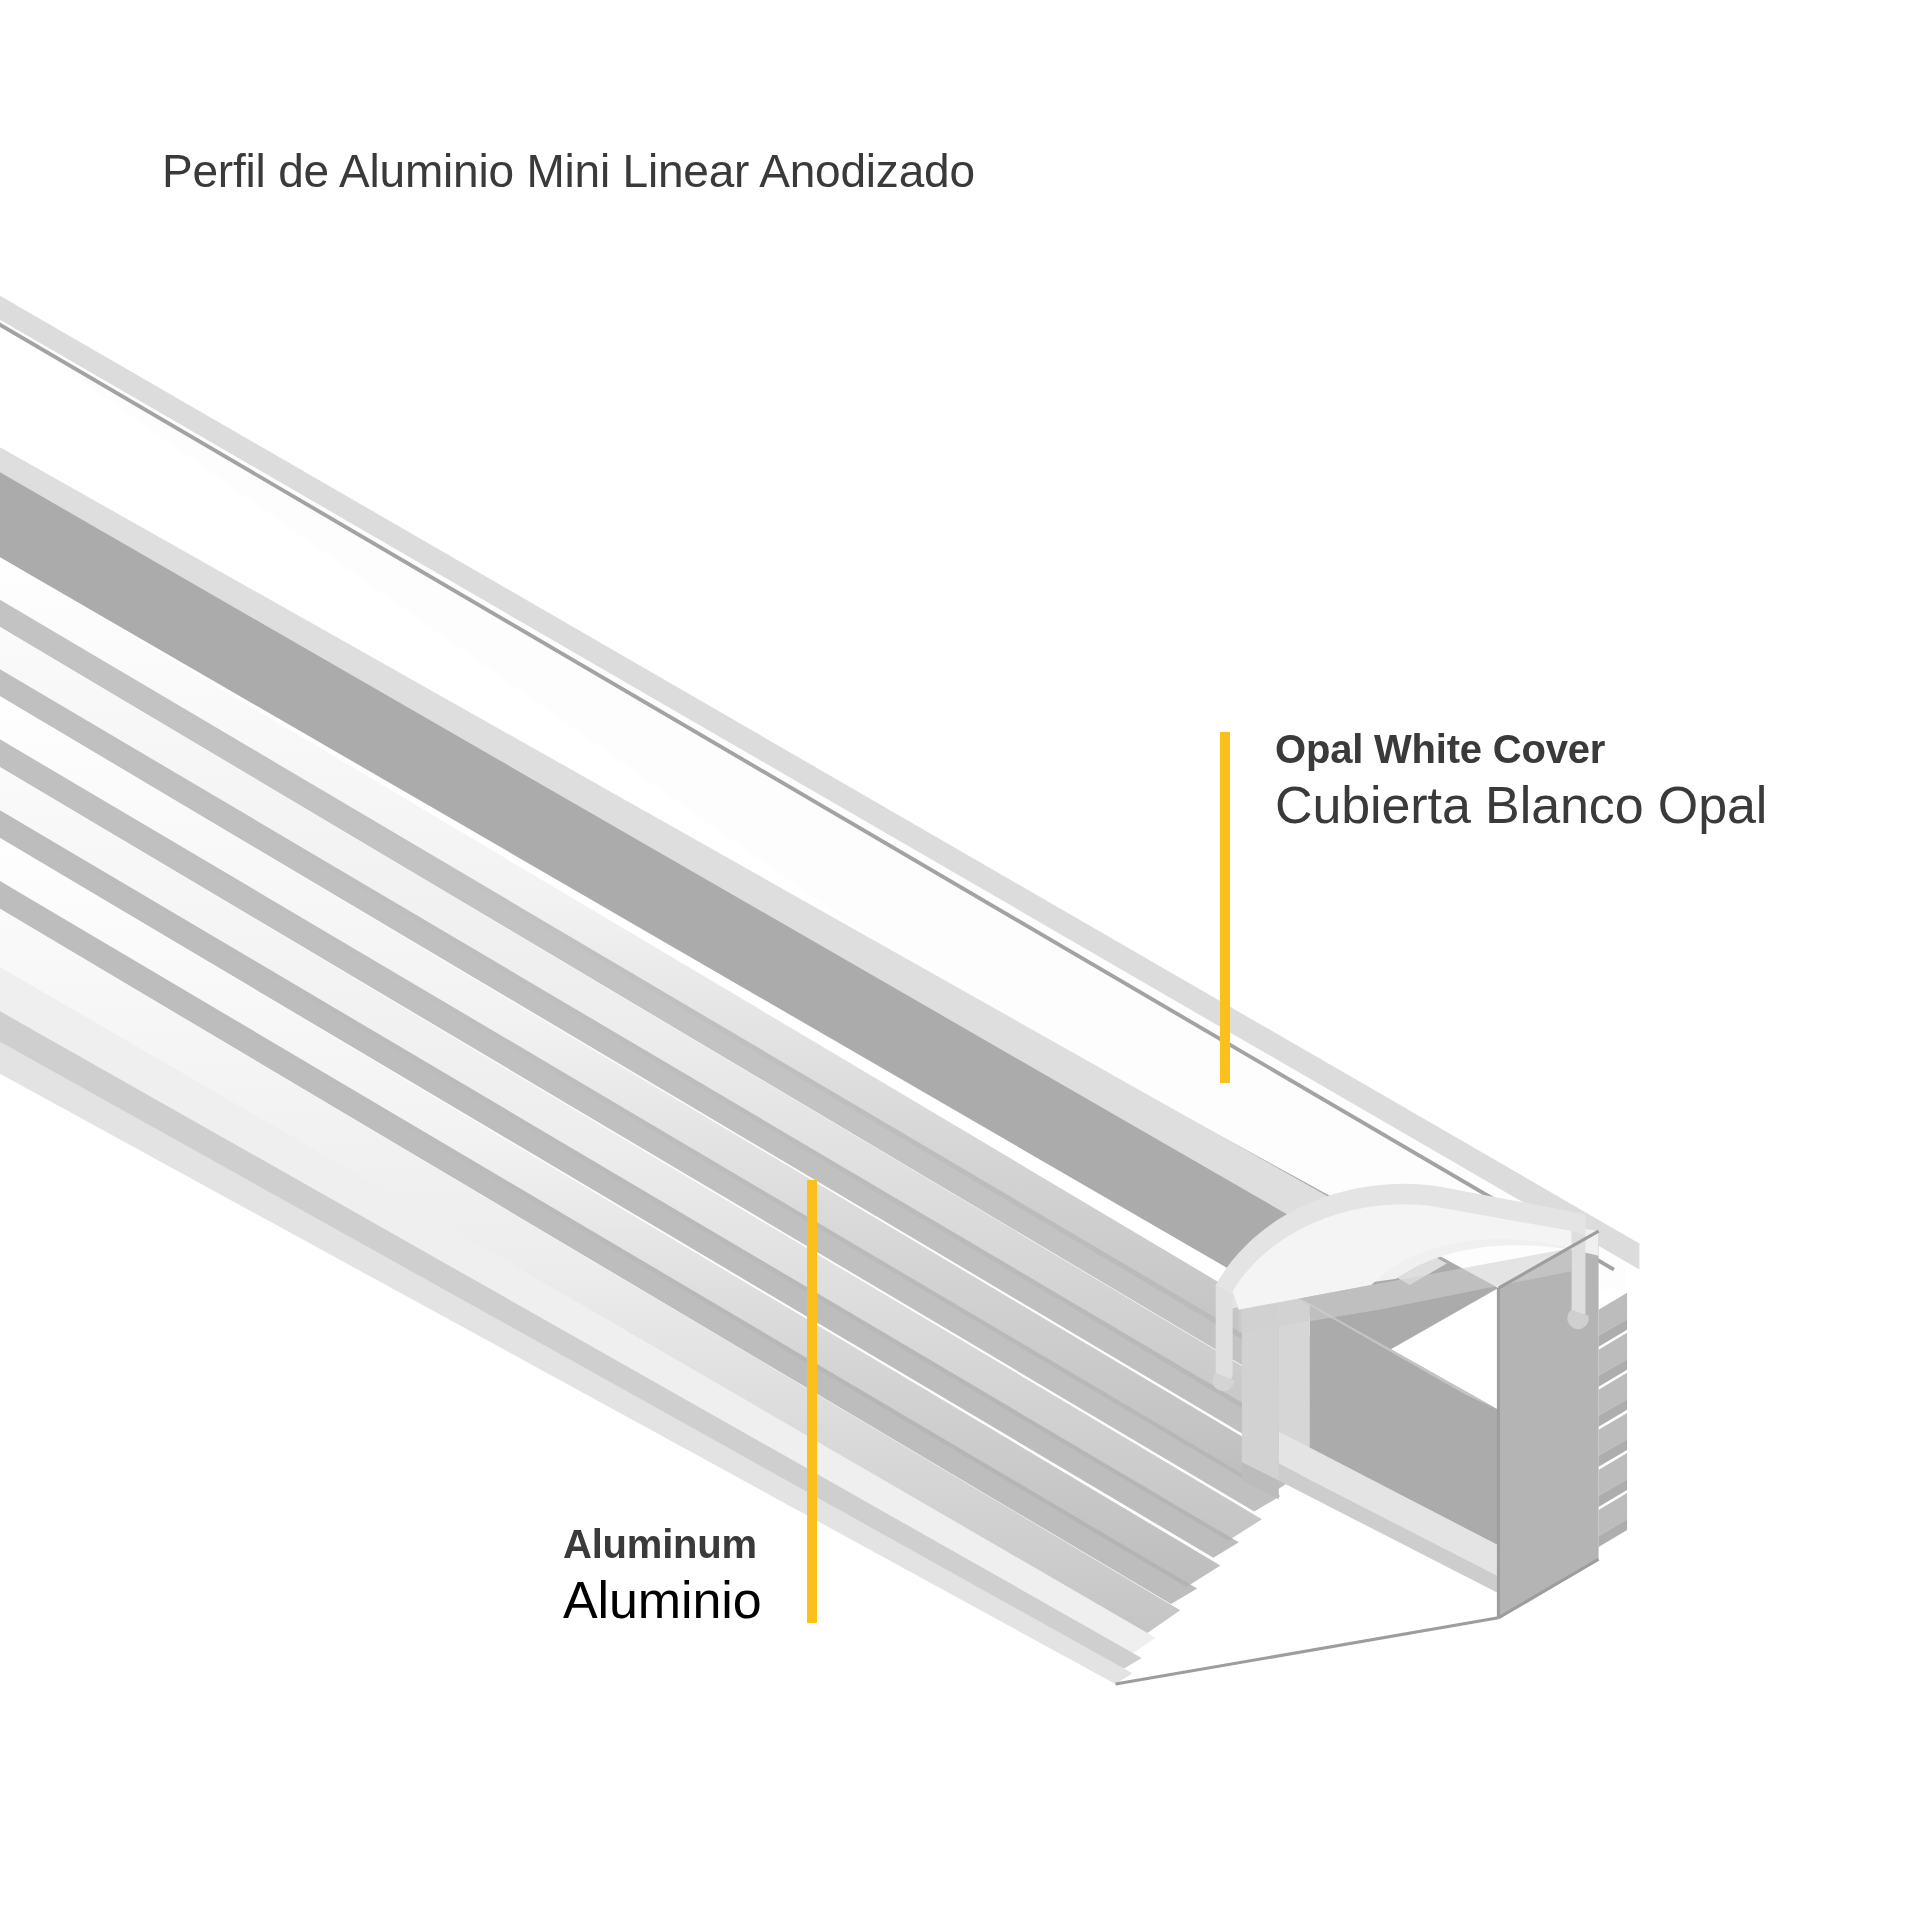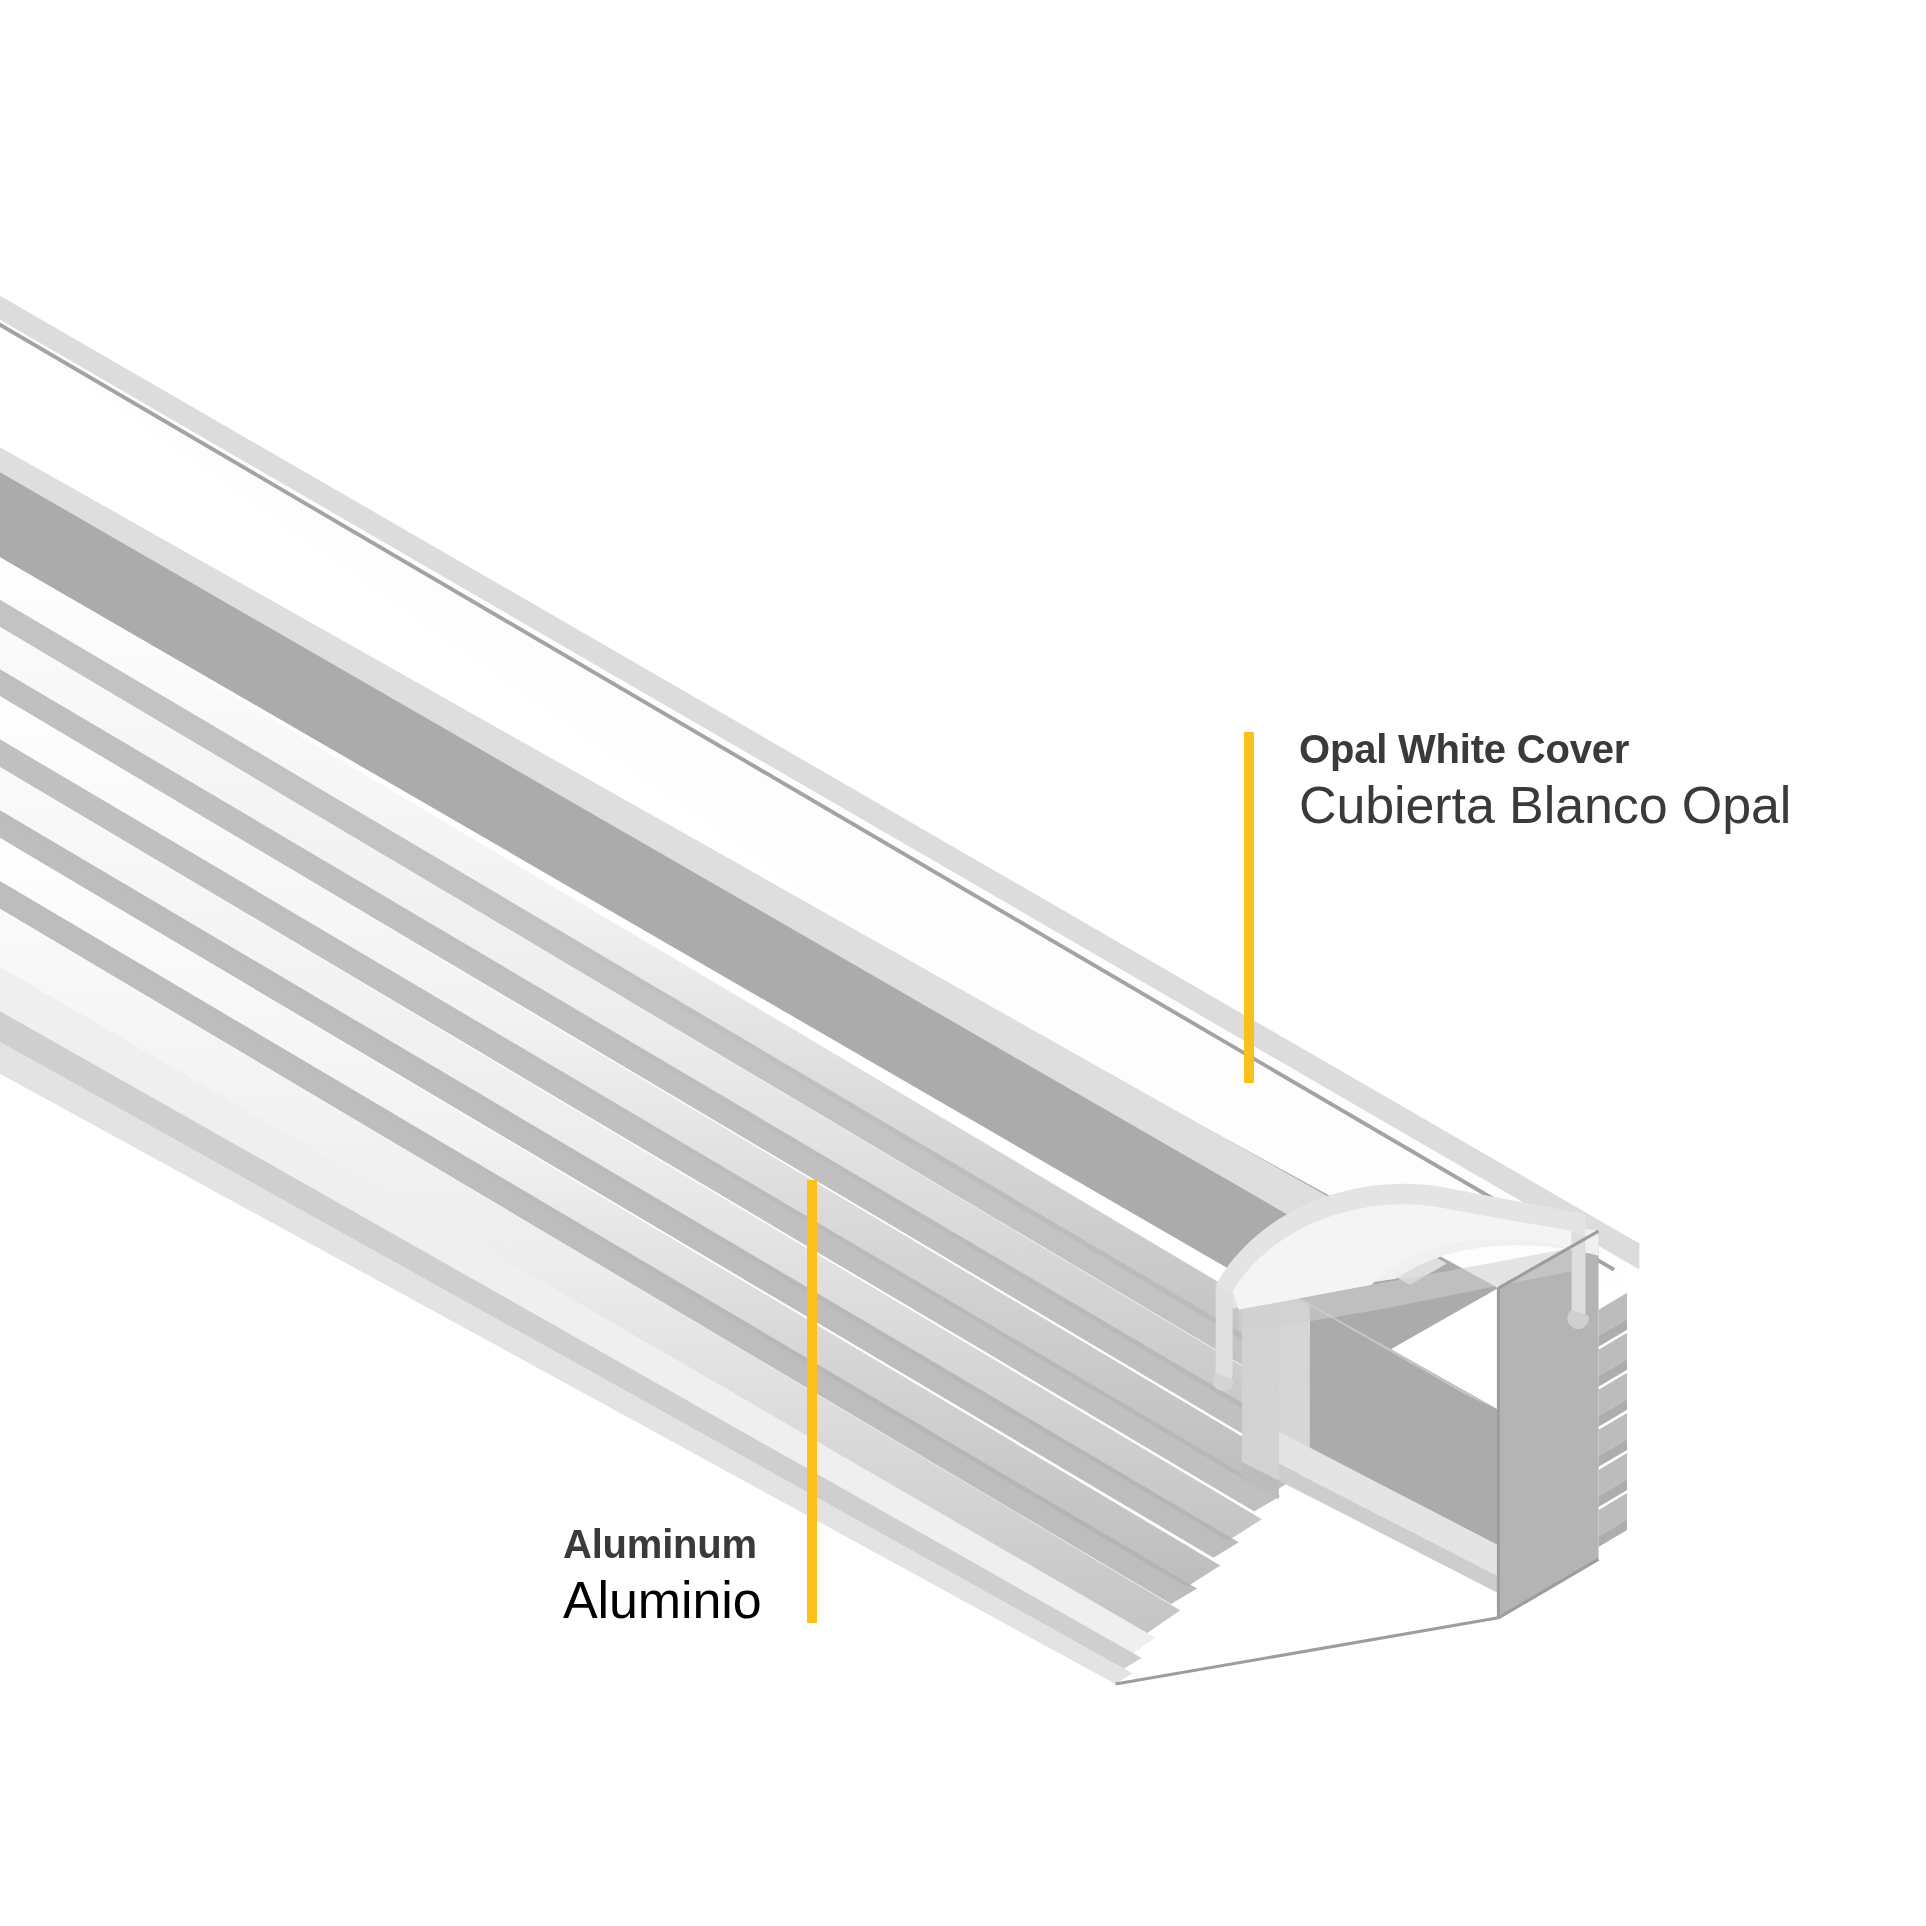--- a/index.html
+++ b/index.html
@@ -44,21 +44,21 @@
   .c-title{
     font-size:40px;font-weight:bold;color:#3a3a3a;
     line-height:1.12;letter-spacing:-0.2px;
   }
   .c-sub{
     font-size:52px;font-weight:normal;color:#3a3a3a;
     line-height:1.16;letter-spacing:-0.1px;margin-top:3.1px;
   }
 
   
-  #callout-cover{left:0;top:0;width:1645px;height:1926px;pointer-events:none;margin-left:24px;}
+  #callout-cover{left:0;top:0;width:1645px;height:1926px;pointer-events:none;}
   #callout-cover .cline{left:1220px;top:732px;width:10px;height:351px;}
   #callout-cover .ctext{left:1275px;top:727px;}
 
   
   #callout-alu{left:0;top:0;width:1606px;height:1926px;pointer-events:none;}
   #callout-alu .cline{left:807px;top:1180px;width:10px;height:443px;}
   #callout-alu .ctext{left:563px;top:1522px;text-align:left;}
 
   
   #art{position:absolute;left:0;top:0;width:1926px;height:1926px;}
@@ -205,20 +205,21 @@
         <path d="M1945,2100 L1448,2186"></path>
         <path d="M2075,2024 L1945,2100"></path>
       </g>
 
       <polygon points="1448,2186 1945,2100 1945,2128 1470,2206" fill="#c9c9c9" opacity="0"></polygon>
 
     </g>
   </svg>
 
   <div class="title-block">
+    <div class="title-es" style="color: rgb(58, 58, 58);">Perfil de Aluminio Mini Linear Anodizado</div>
   </div>
 
   <div class="callout" id="callout-cover">
     <div class="cline" style="background: rgb(251, 192, 27);"></div>
     <div class="ctext">
       <div class="c-title" style="color: rgb(58, 58, 58);">Opal White Cover</div>
       <div class="c-sub" style="color: rgb(58, 58, 58);">Cubierta Blanco Opal</div>
     </div>
   </div>
 

